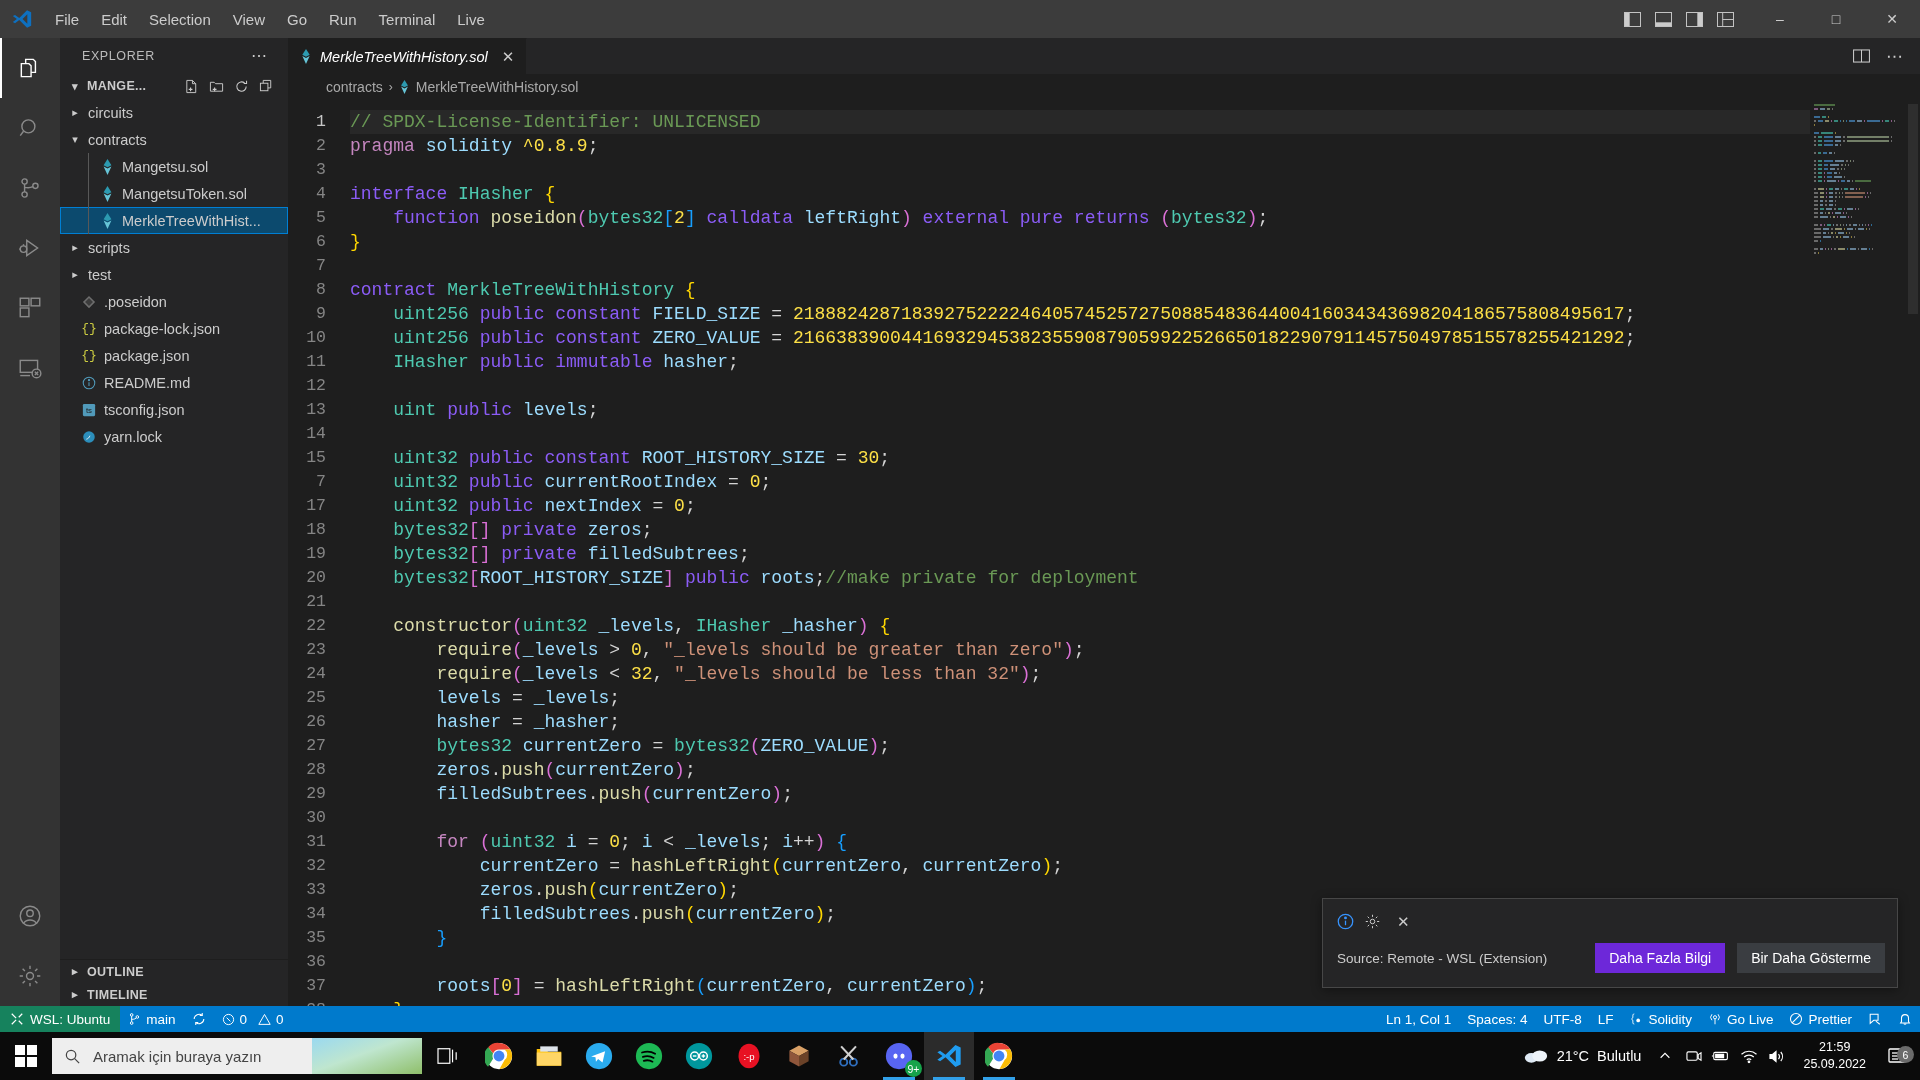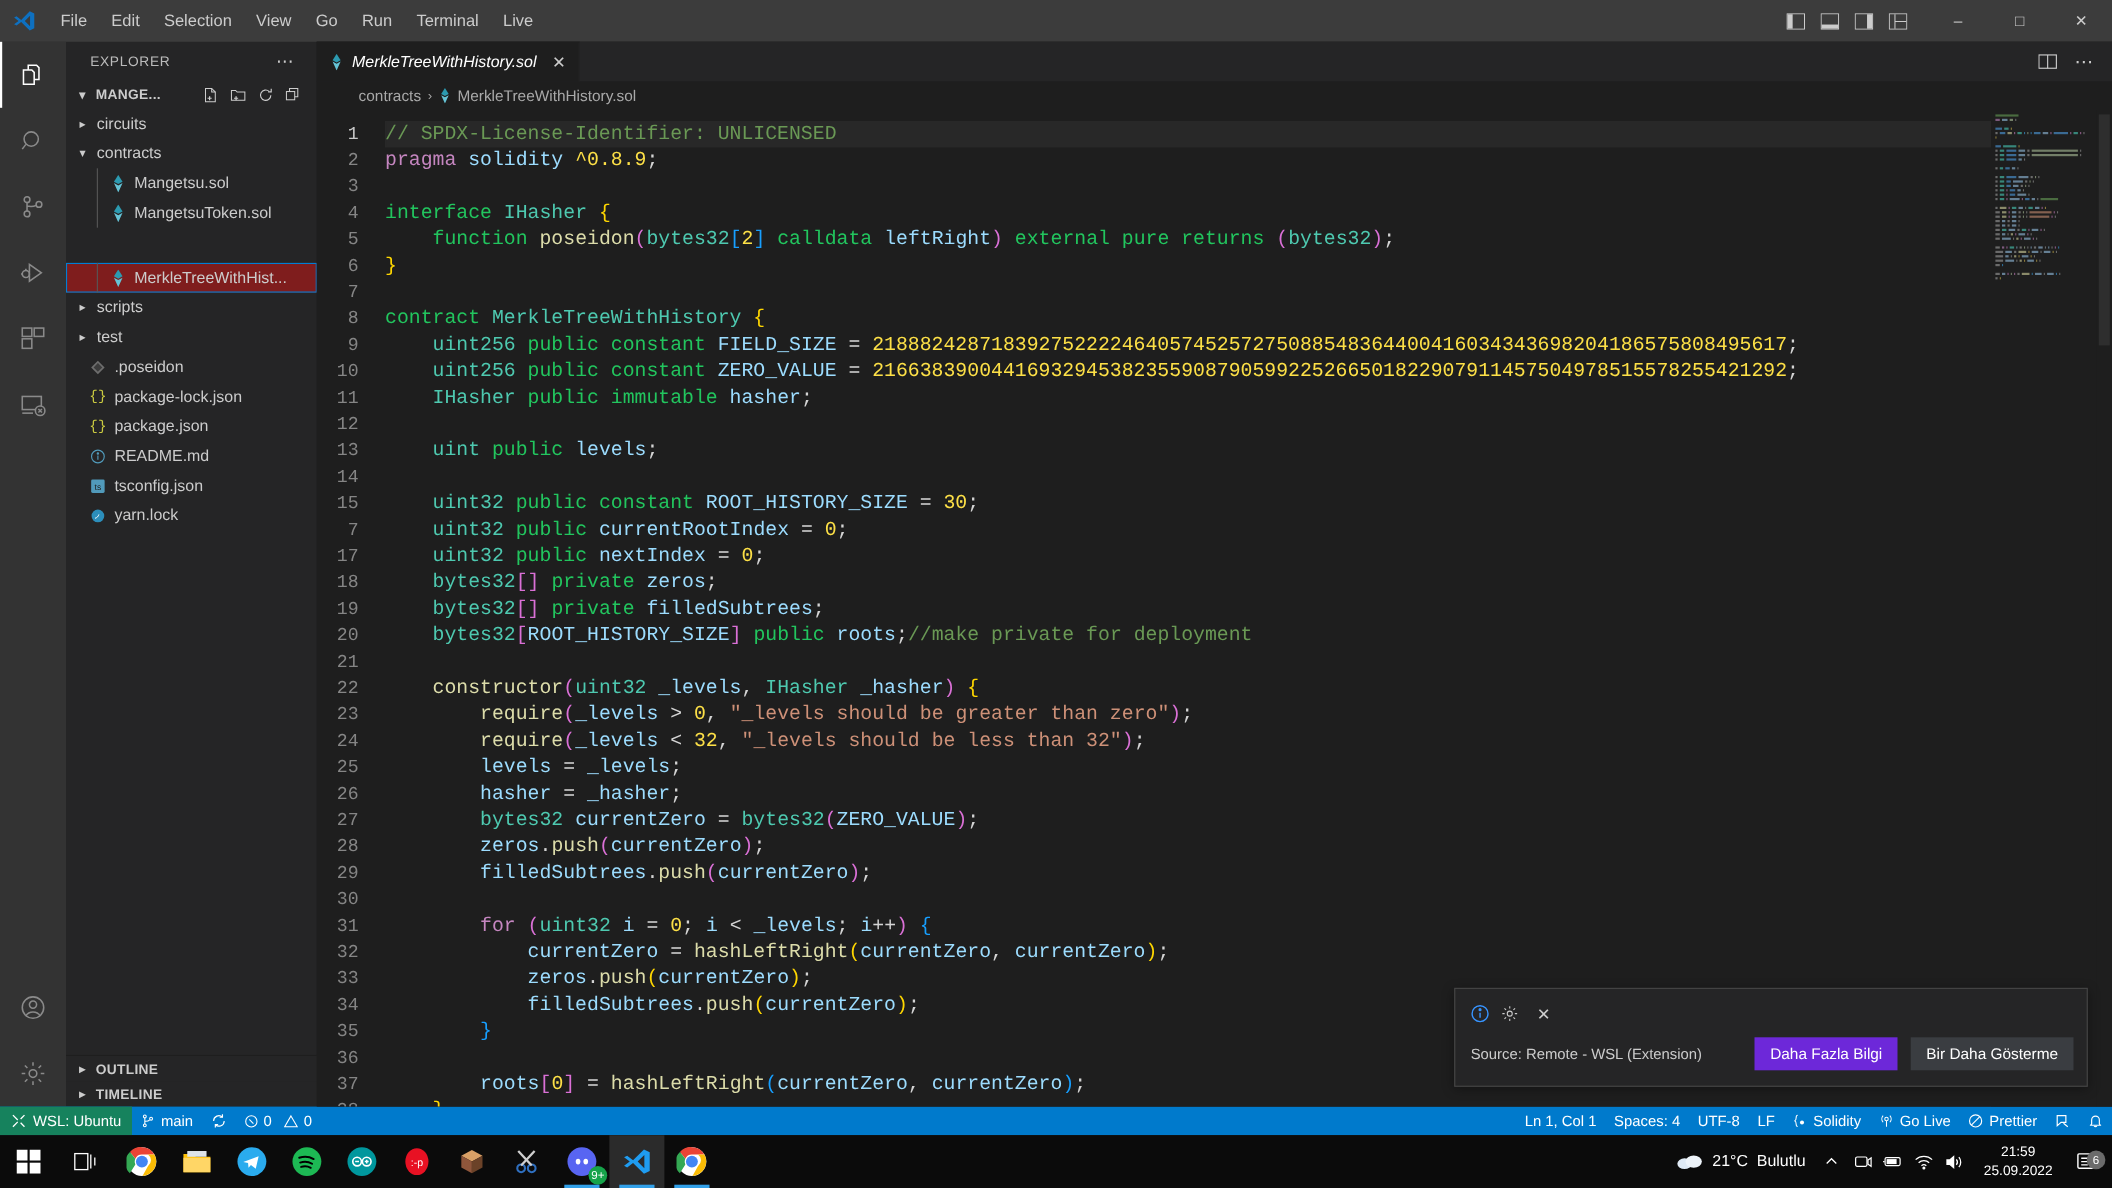--- a/index.html
+++ b/index.html
@@ -60,21 +60,21 @@
   .sb-section {
     height: 26px; display: flex; align-items: center; gap: 5px;
     padding: 0 8px 0 8px; font-size: 12.5px; font-weight: bold; letter-spacing: 0.3px;
   }
   .sb-section .actions { margin-left: auto; display: flex; gap: 10px; align-items: center; padding-right: 6px; }
   .tree { flex: 1; overflow: hidden; font-size: 14.5px; }
   .row {
     height: 27px; display: flex; align-items: center; gap: 6px;
     padding-left: 8px; color: #cccccc; white-space: nowrap; position: relative;
   }
-  .row.selected { background: #7f1d1d; outline: 1px solid #007fd4; outline-offset: -1px; margin-top: 32px; }
+  .row.selected { background: #0c4a6e; outline: 1px solid #007fd4; outline-offset: -1px; }
   .indent-1 { padding-left: 20px; }
   .indent-2 { padding-left: 38px; }
   .chev { width: 14px; display: inline-flex; justify-content: center; color: #cccccc; font-size: 11px; }
   .ficon { width: 18px; display: inline-flex; justify-content: center; align-items: center; font-size: 13px; }
   .guide { position: absolute; left: 28px; top: 0; bottom: 0; width: 1px; background: #585858; }
   .sb-bottom { border-top: 1px solid #1e1e1e; }
   .panel-head {
     height: 23px; display: flex; align-items: center; gap: 5px; padding-left: 8px;
     font-size: 12.5px; font-weight: bold; letter-spacing: 0.3px; background: #252526;
   }
@@ -108,21 +108,21 @@
     flex: 1; font-family: "Liberation Mono", monospace; font-size: 18px;
     line-height: 24px; padding-top: 10px; white-space: pre; color: #d4d4d4;
     position: relative;
   }
   .code .ln { height: 24px; }
   .code .ln.current { background: #282828; box-shadow: inset 0 0 0 1px #282828; }
 
   
   .t-com { color: #6a9955; }
   .t-kw  { color: #c586c0; }
-  .t-kw2 { color: #22c55e; }
+  .t-kw2 { color: #8b5cf6; }
   .t-typ { color: #4ec9b0; }
   .t-fn  { color: #dcdcaa; }
   .t-var { color: #9cdcfe; }
   .t-num { color: #fde047; }
   .t-str { color: #ce9178; }
   .t-p1  { color: #ffd700; }
   .t-p2  { color: #da70d6; }
   .t-p3  { color: #179fff; }
   .t-plain { color: #d4d4d4; }
 
@@ -974,20 +974,30 @@
 
 <div class="taskbar">
   <div class="start">
     <svg width="22" height="22" viewBox="0 0 22 22">
         <rect x="0" y="0" width="10" height="10" fill="#ffffff"></rect>
         <rect x="12" y="0" width="10" height="10" fill="#ffffff"></rect>
         <rect x="0" y="12" width="10" height="10" fill="#ffffff"></rect>
         <rect x="12" y="12" width="10" height="10" fill="#ffffff"></rect>
       </svg>
   </div>
+  <div class="searchbox">
+    <span>
+      <svg width="17" height="17" viewBox="0 0 18 18" fill="none" stroke="#444444" stroke-width="1.3">
+          <circle cx="7.5" cy="7.5" r="5"></circle>
+          <line x1="11.3" y1="11.3" x2="16" y2="16"></line>
+        </svg>
+    </span>
+    <span>Aramak için buraya yazın</span>
+    <span class="search-art"></span>
+  </div>
   <div class="taskview">
     <svg width="22" height="20" viewBox="0 0 24 22" fill="none" stroke="#ffffff" stroke-width="1.3">
         <rect x="1" y="3" width="13" height="16"></rect>
         <line x1="17" y1="4" x2="17" y2="18"></line>
         <line x1="21" y1="7" x2="21" y2="15"></line>
       </svg>
   </div>
   <div class="tb-icons">
     <div class="tb-app">
       <svg width="28" height="28" viewBox="0 0 32 32">

